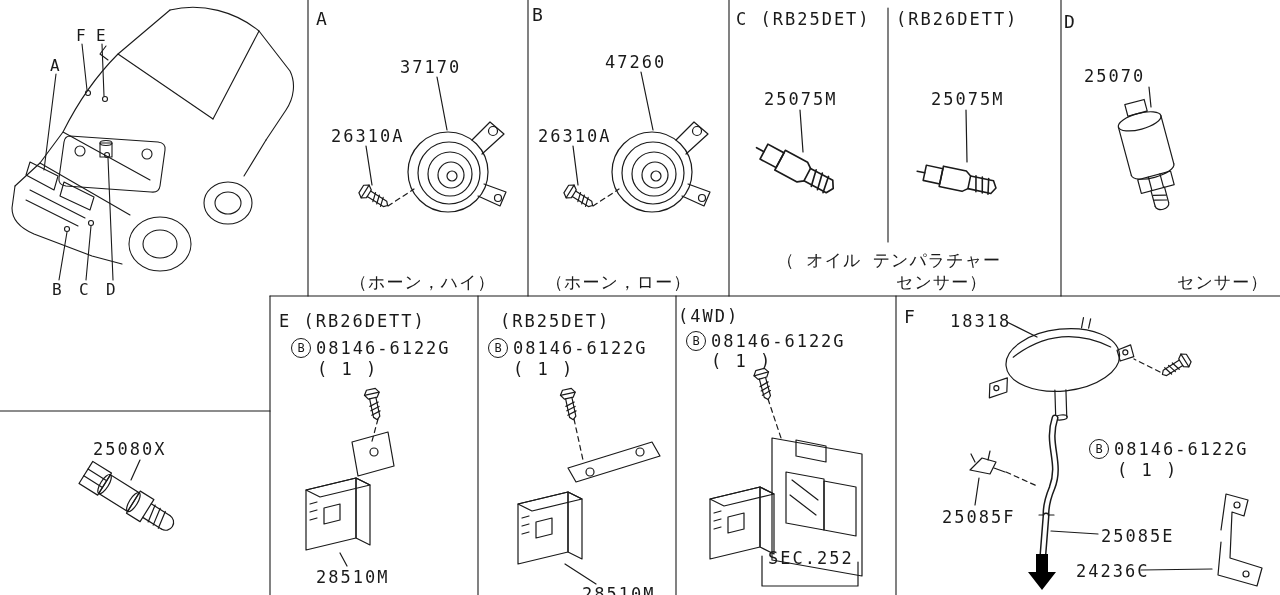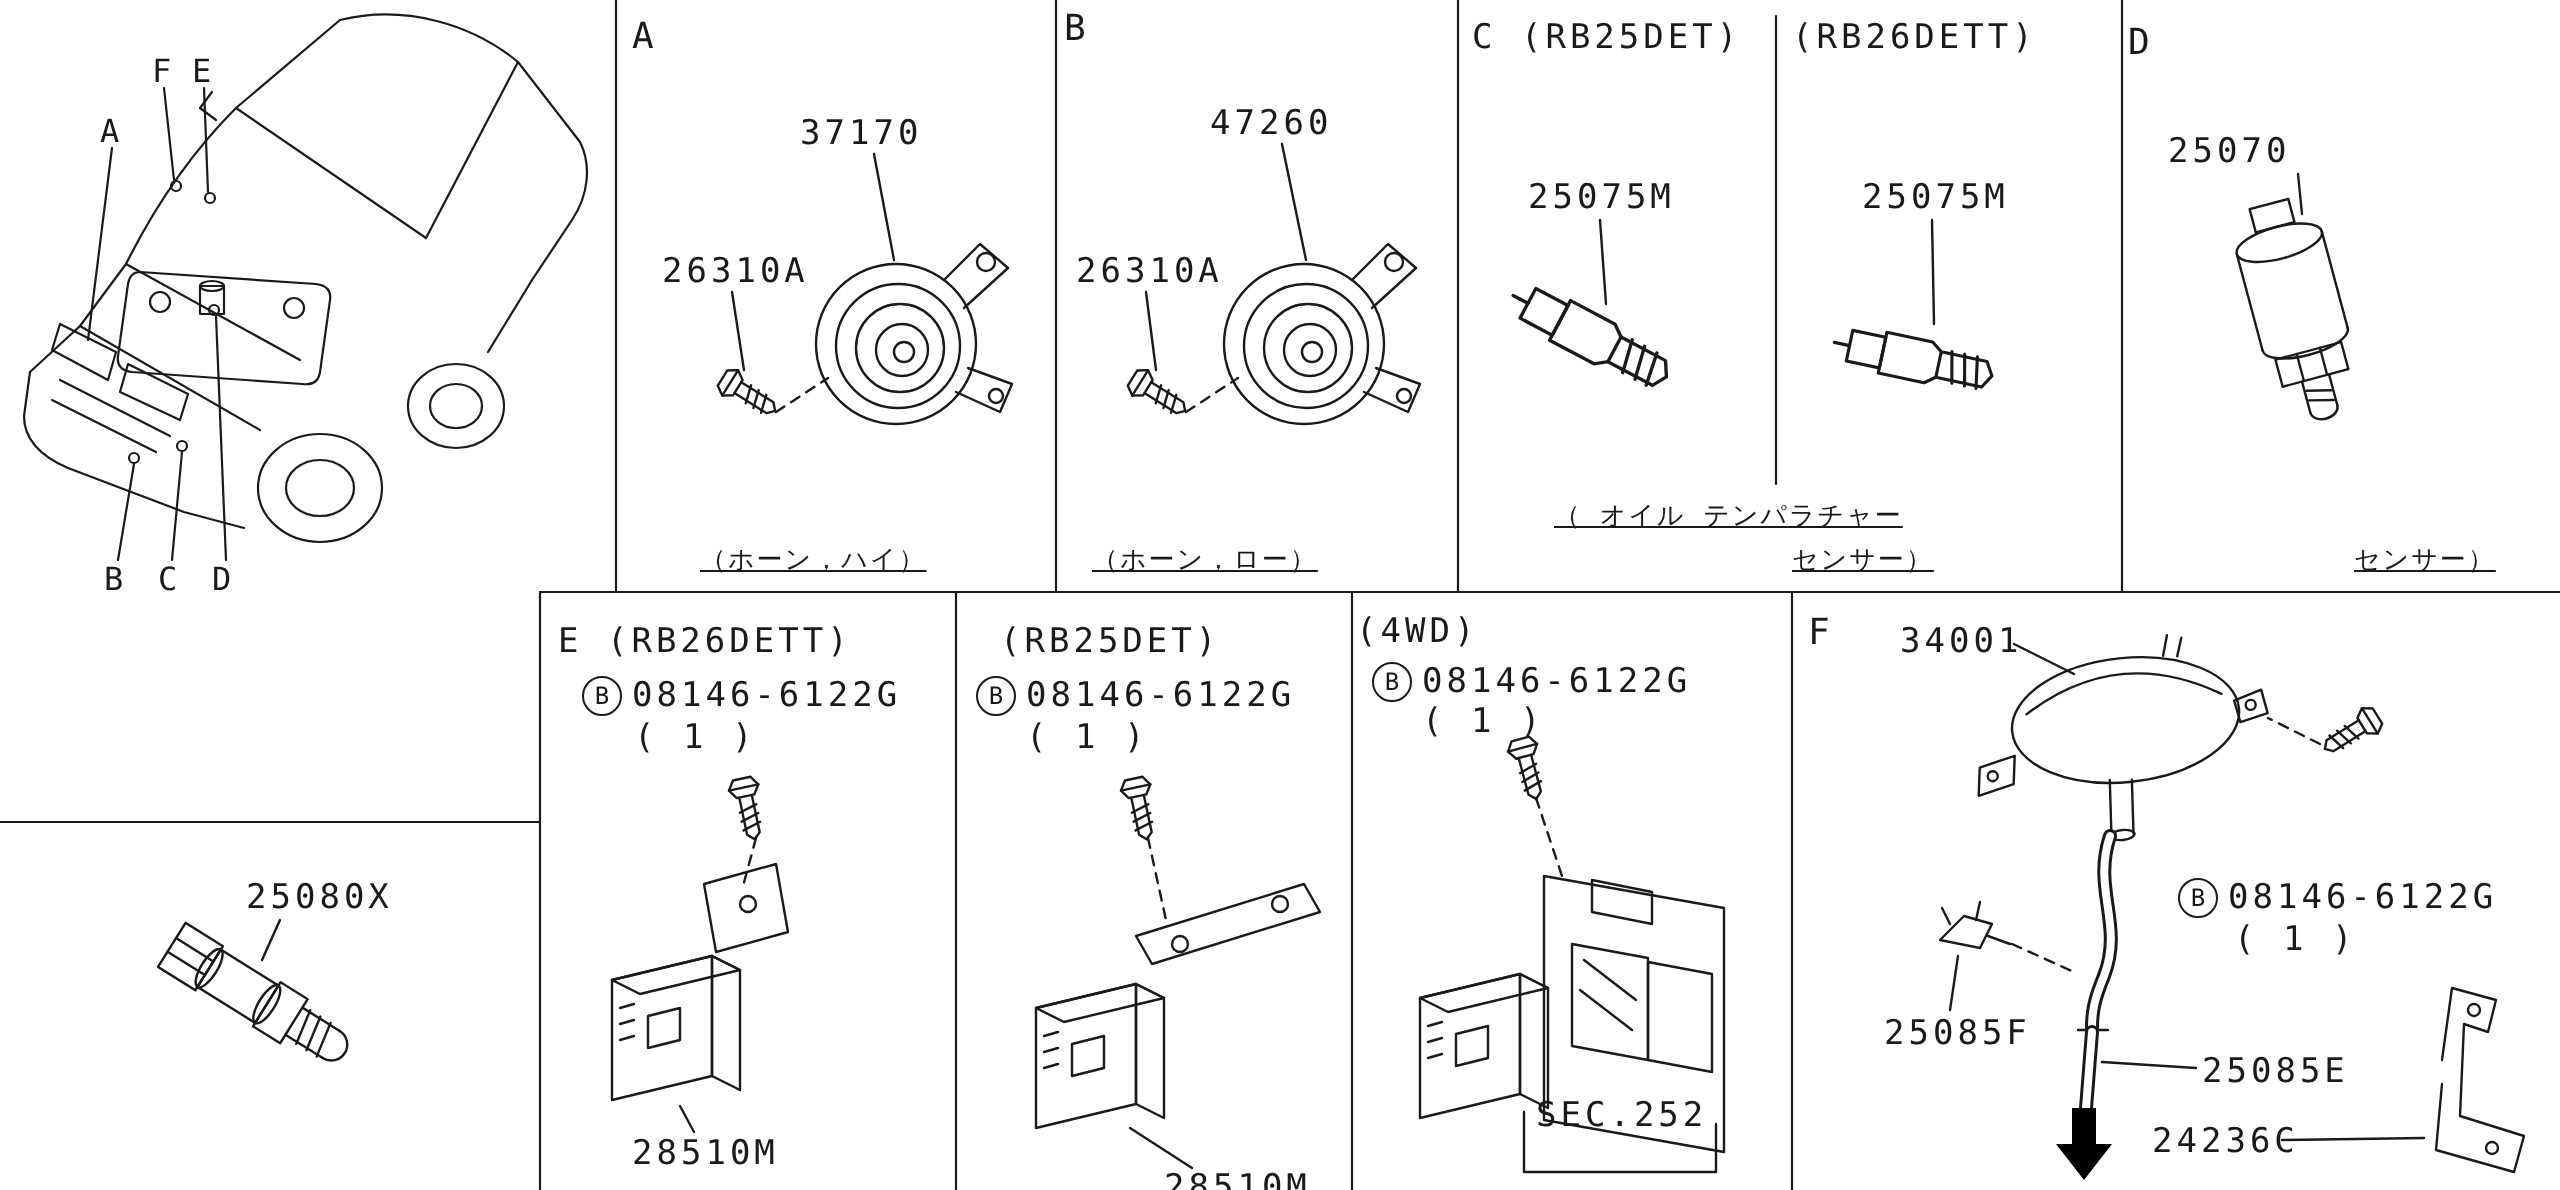--- a/index.html
+++ b/index.html
@@ -2,21 +2,21 @@
 <html><head>
 <meta charset="utf-8">
 <style>
   html,body{margin:0;padding:0;background:#fff;}
   #stage{position:relative;width:1280px;height:595px;background:#fff;overflow:hidden;
          font-family:"DejaVu Sans Mono","Liberation Mono",monospace;color:#1a1a1a;}
   #art{position:absolute;left:0;top:0;}
   .lbl{position:absolute;white-space:nowrap;color:#1a1a1a;}
   .pn{font-size:17px;letter-spacing:2px;}
   .sec{font-size:18px;letter-spacing:2px;}
-  .cap{font-size:13px;letter-spacing:1px;text-decoration:underline;}
+  .cap{font-size:17px;letter-spacing:1px;}
   .callout{font-size:16px;letter-spacing:0;}
   .bolt-row{display:flex;align-items:center;gap:5px;}
   .circ{width:18px;height:18px;border:1.4px solid #1a1a1a;border-radius:50%;
         display:flex;align-items:center;justify-content:center;
         font-size:12px;letter-spacing:0;flex:0 0 auto;}
 </style>
 </head>
 <body>
 
 <div id="stage">
@@ -293,25 +293,25 @@
 
 <div class="lbl pn" style="left:678px;top:306px">(4WD)</div>
 <div class="lbl bolt-row" style="left:686px;top:331px">
   <span class="circ">B</span>
   <span class="pn">08146-6122G</span>
 </div>
 <div class="lbl pn" style="left:711px;top:351px">( 1 )</div>
 <div class="lbl pn" style="left:768px;top:548px">SEC.252</div>
 
 <div class="lbl sec" style="left:904px;top:306px">F</div>
-<div class="lbl pn" style="left:950px;top:311px">34001</div>
+<div class="lbl pn" style="left:950px;top:311px">18318</div>
 <div class="lbl bolt-row" style="left:1089px;top:439px">
   <span class="circ">B</span>
   <span class="pn">08146-6122G</span>
 </div>
 <div class="lbl pn" style="left:1117px;top:460px">( 1 )</div>
 <div class="lbl pn" style="left:942px;top:507px">25085F</div>
 <div class="lbl pn" style="left:1101px;top:526px">25085E</div>
 <div class="lbl pn" style="left:1076px;top:561px">24236C</div>
 
-<div class="lbl pn" style="left:123px;top:439px">25080X</div>
+<div class="lbl pn" style="left:93px;top:439px">25080X</div>
 
 </div>
 
 </body></html>

